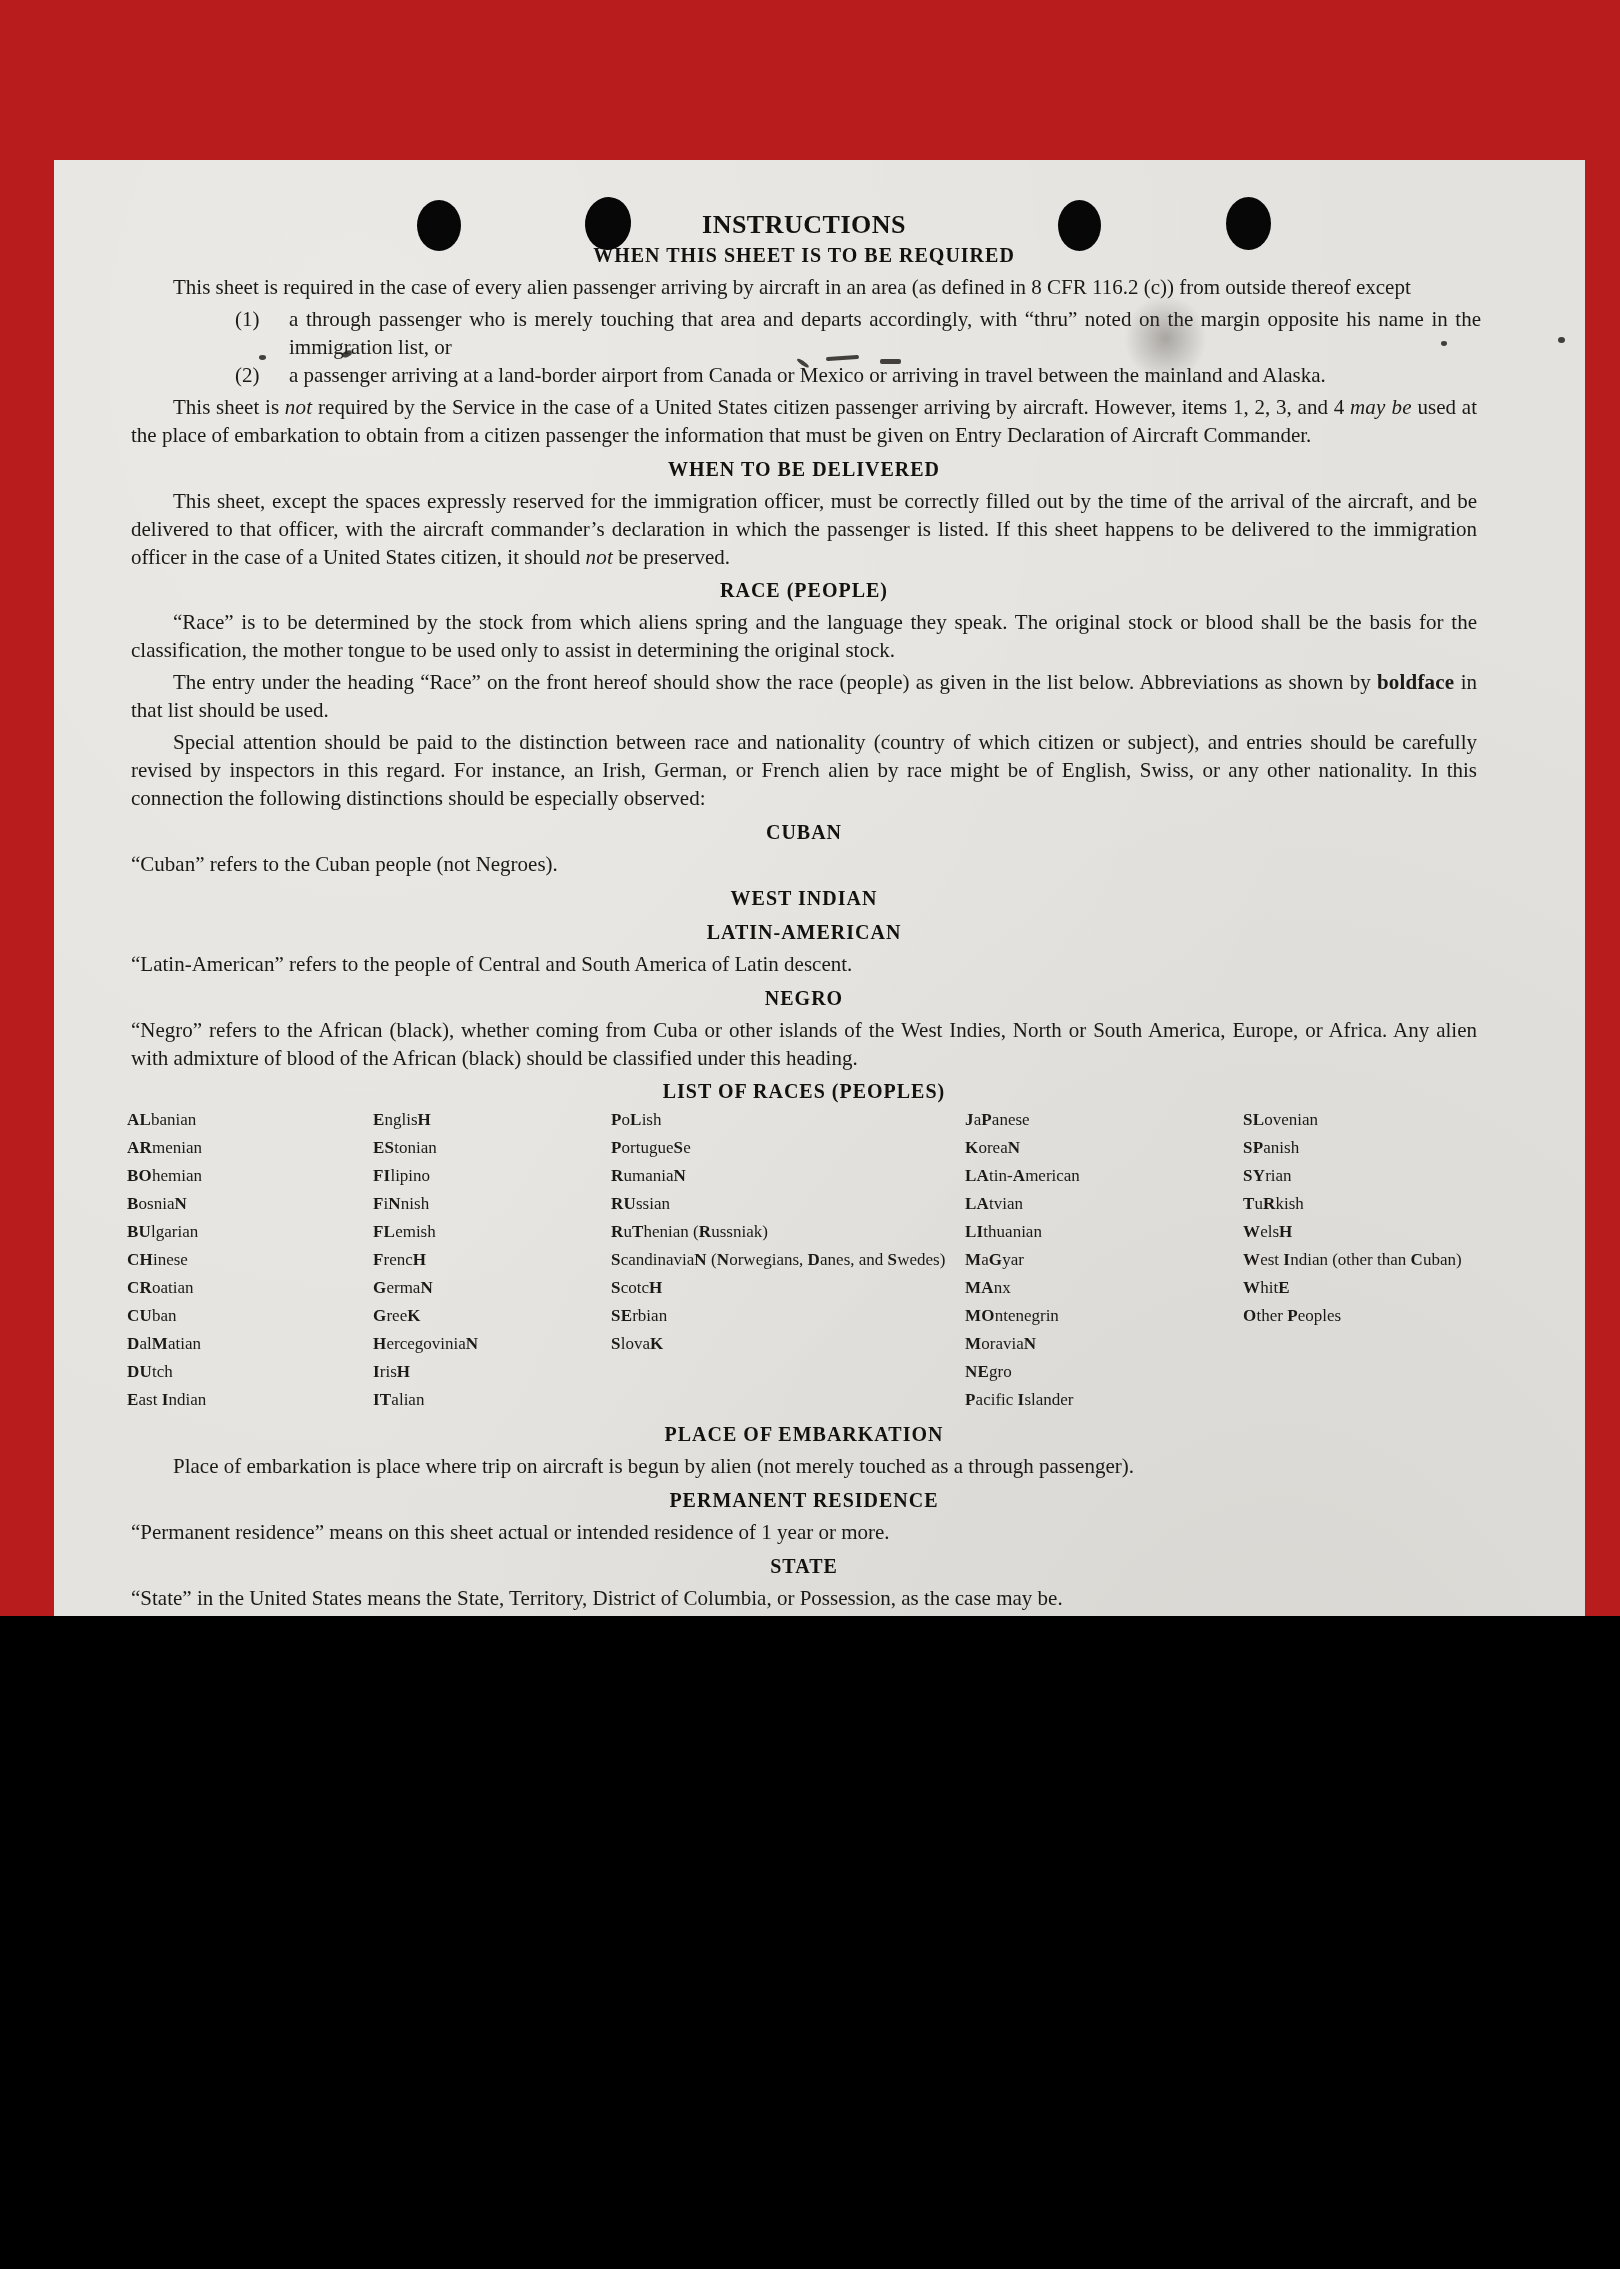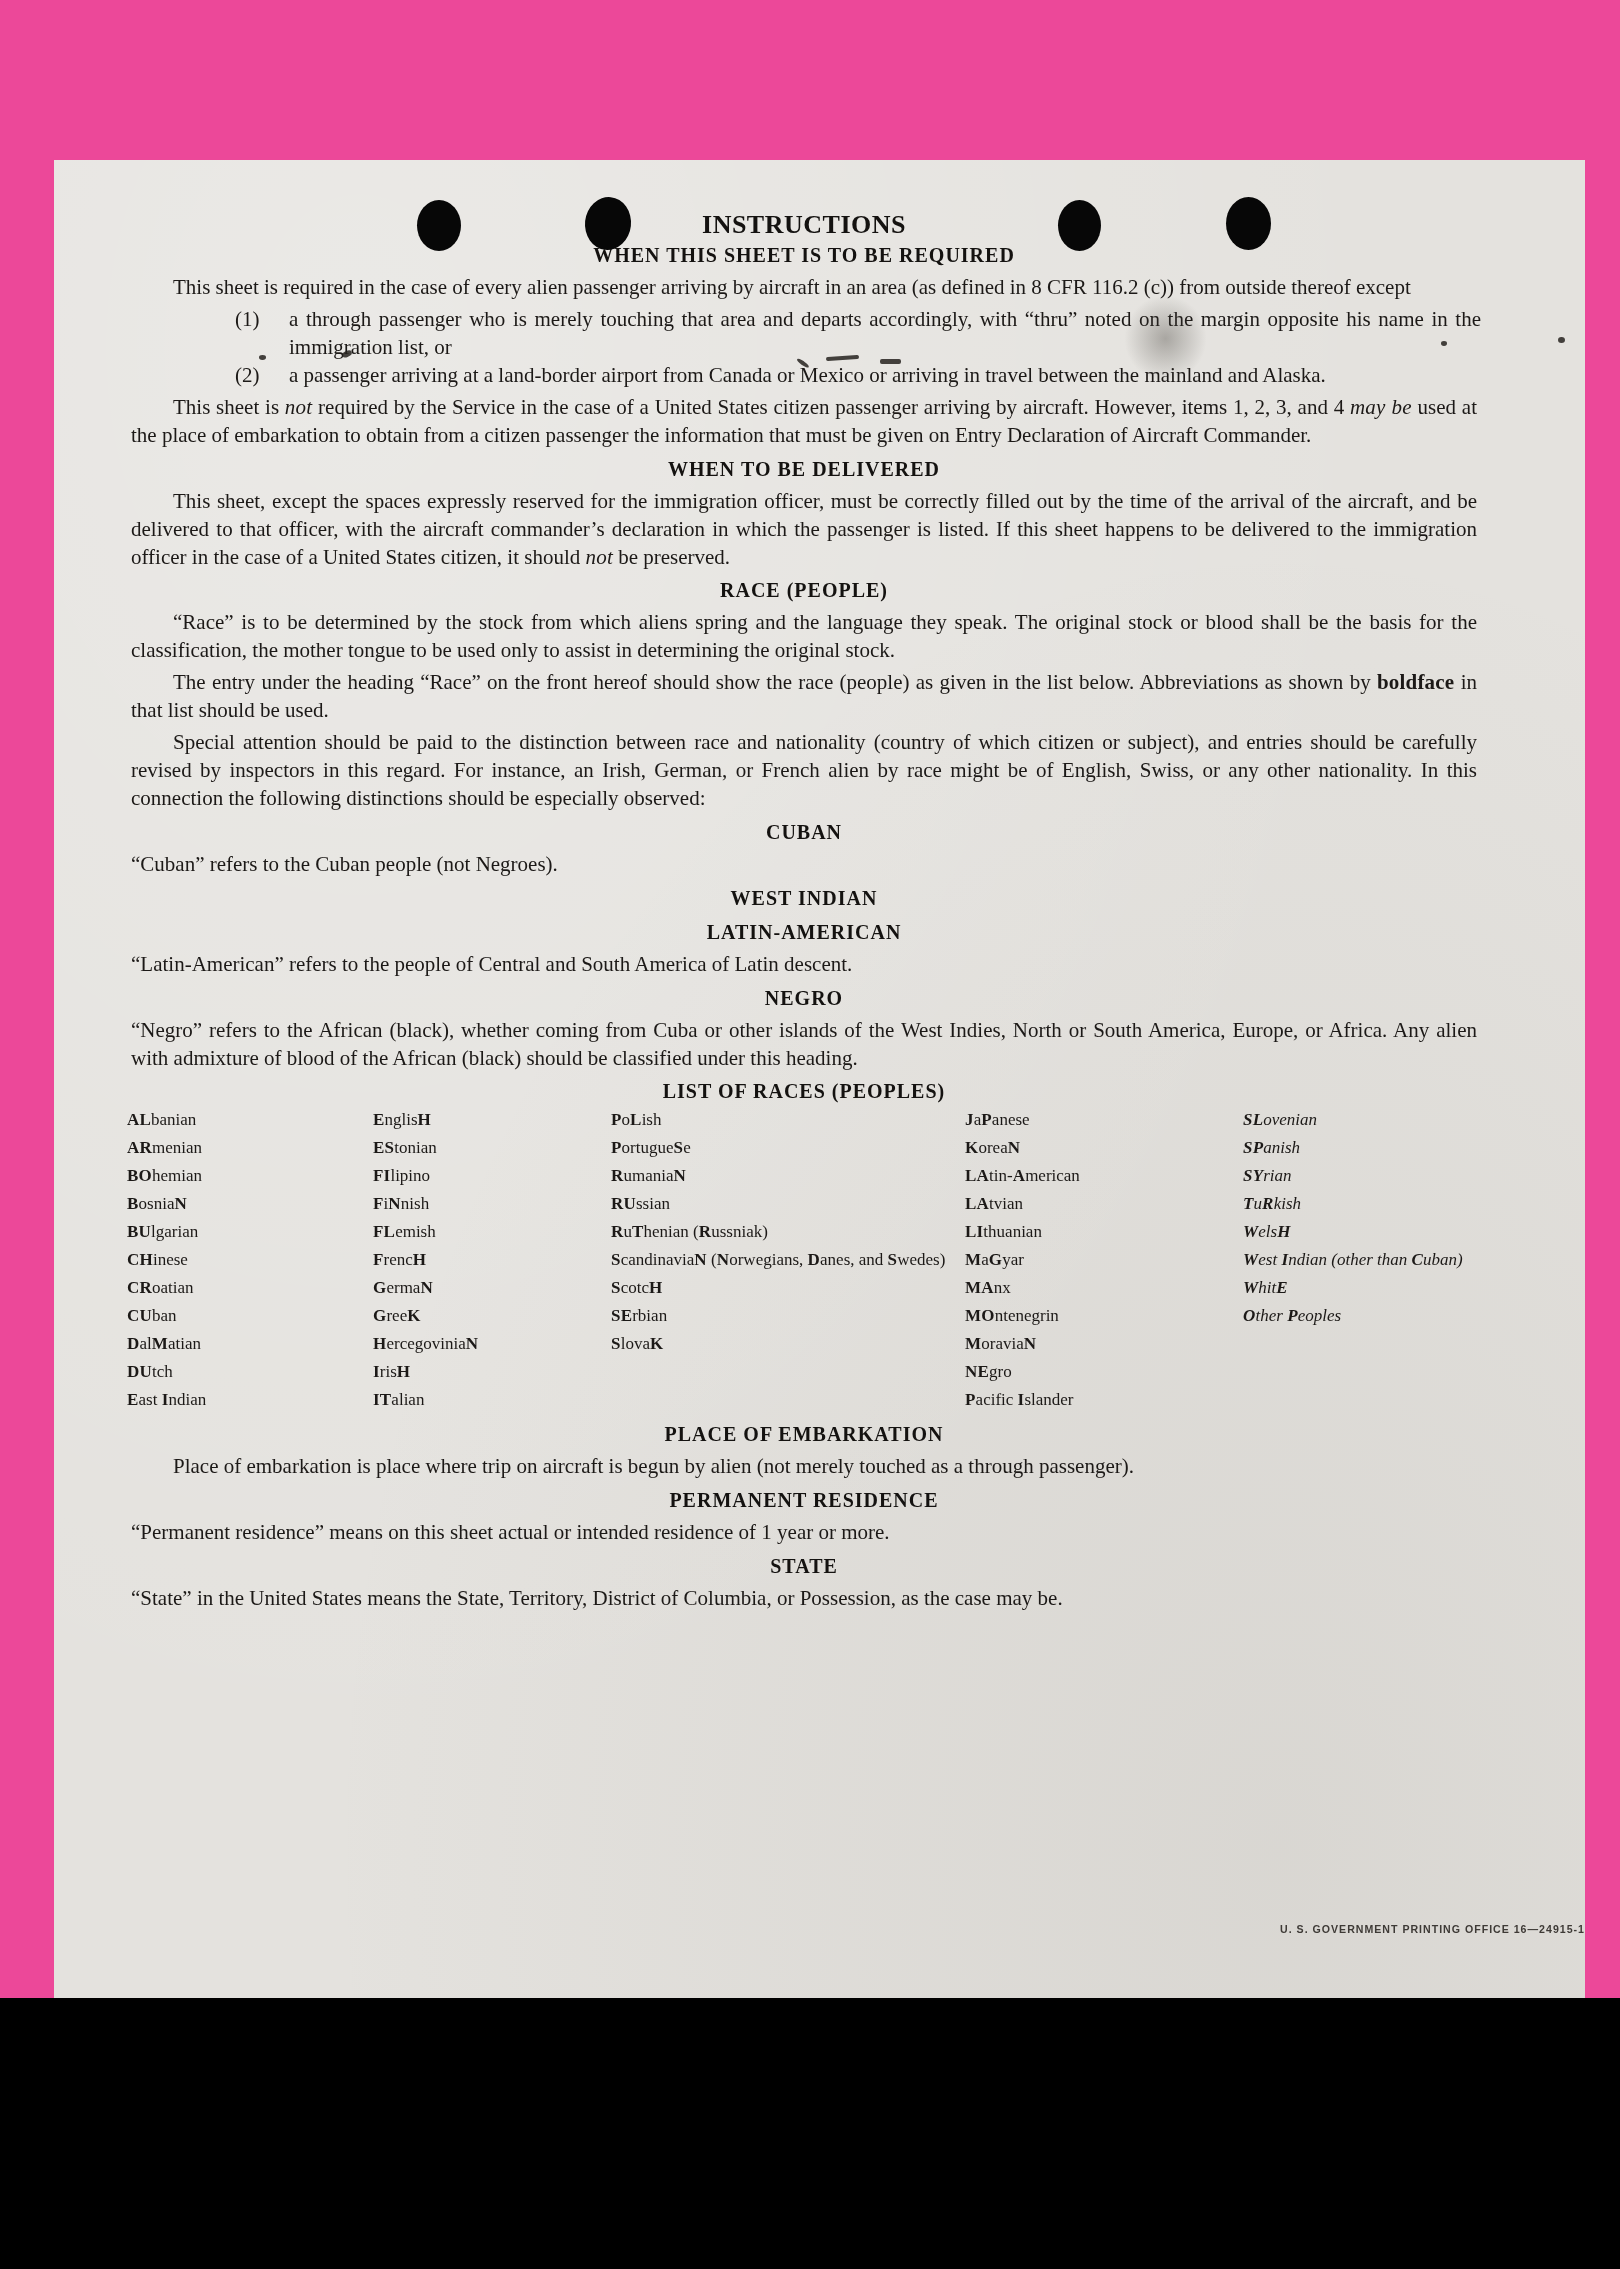--- a/index.html
+++ b/index.html
@@ -1,18 +1,18 @@
 <!DOCTYPE html>
 <html><head>
 <meta charset="utf-8">
 <style>
   html,body { margin:0; padding:0; background:#000; }
   .stage {
-    position:relative; width:1620px; height:1998px;
-    background:#ec4899; overflow:hidden;
+    position:relative; width:1620px; height:1616px;
+    background:#b91c1c; overflow:hidden;
     font-family:"Liberation Serif","DejaVu Serif",serif;
   }
   .paper {
     position:absolute; left:54px; top:160px; width:1531px; height:1877px;
     background:#e4e2de;
     background-image:
       radial-gradient(ellipse at 20% 10%, rgba(255,255,255,.25), transparent 60%),
       radial-gradient(ellipse at 80% 90%, rgba(120,115,105,.10), transparent 55%);
     overflow:hidden;
   }
@@ -35,21 +35,21 @@
     margin:0 0 0 108px; padding-left:54px; text-indent:-54px;
     font-size:21px; line-height:28px; text-align:justify;
   }
   .num { display:inline-block; width:54px; text-indent:0; }
   .races { display:flex; margin-top:1px; }
   .races .col { line-height:28px; font-size:17px; }
   .col-1 { width:246px; }
   .col-2 { width:238px; }
   .col-3 { width:278px; }
   .col-4 { width:354px; }
-  .col-5 { width:237px;font-style:italic; }
+  .col-5 { width:237px; }
   .race-item { padding-left:35px; text-indent:-35px; }
   .race-item b { font-weight:bold; }
   .footer {
     position:absolute; left:0; top:1763px; width:100%;
     text-align:right; font-family:"Liberation Sans","DejaVu Sans",sans-serif;
     font-size:10.6px; font-weight:bold; letter-spacing:1px; color:#3e3a36;
   }
   
   .hole { position:absolute; background:#070707; border-radius:50%; }
   .hole-1 { left:417px; top:200px; width:44px; height:51px; }

